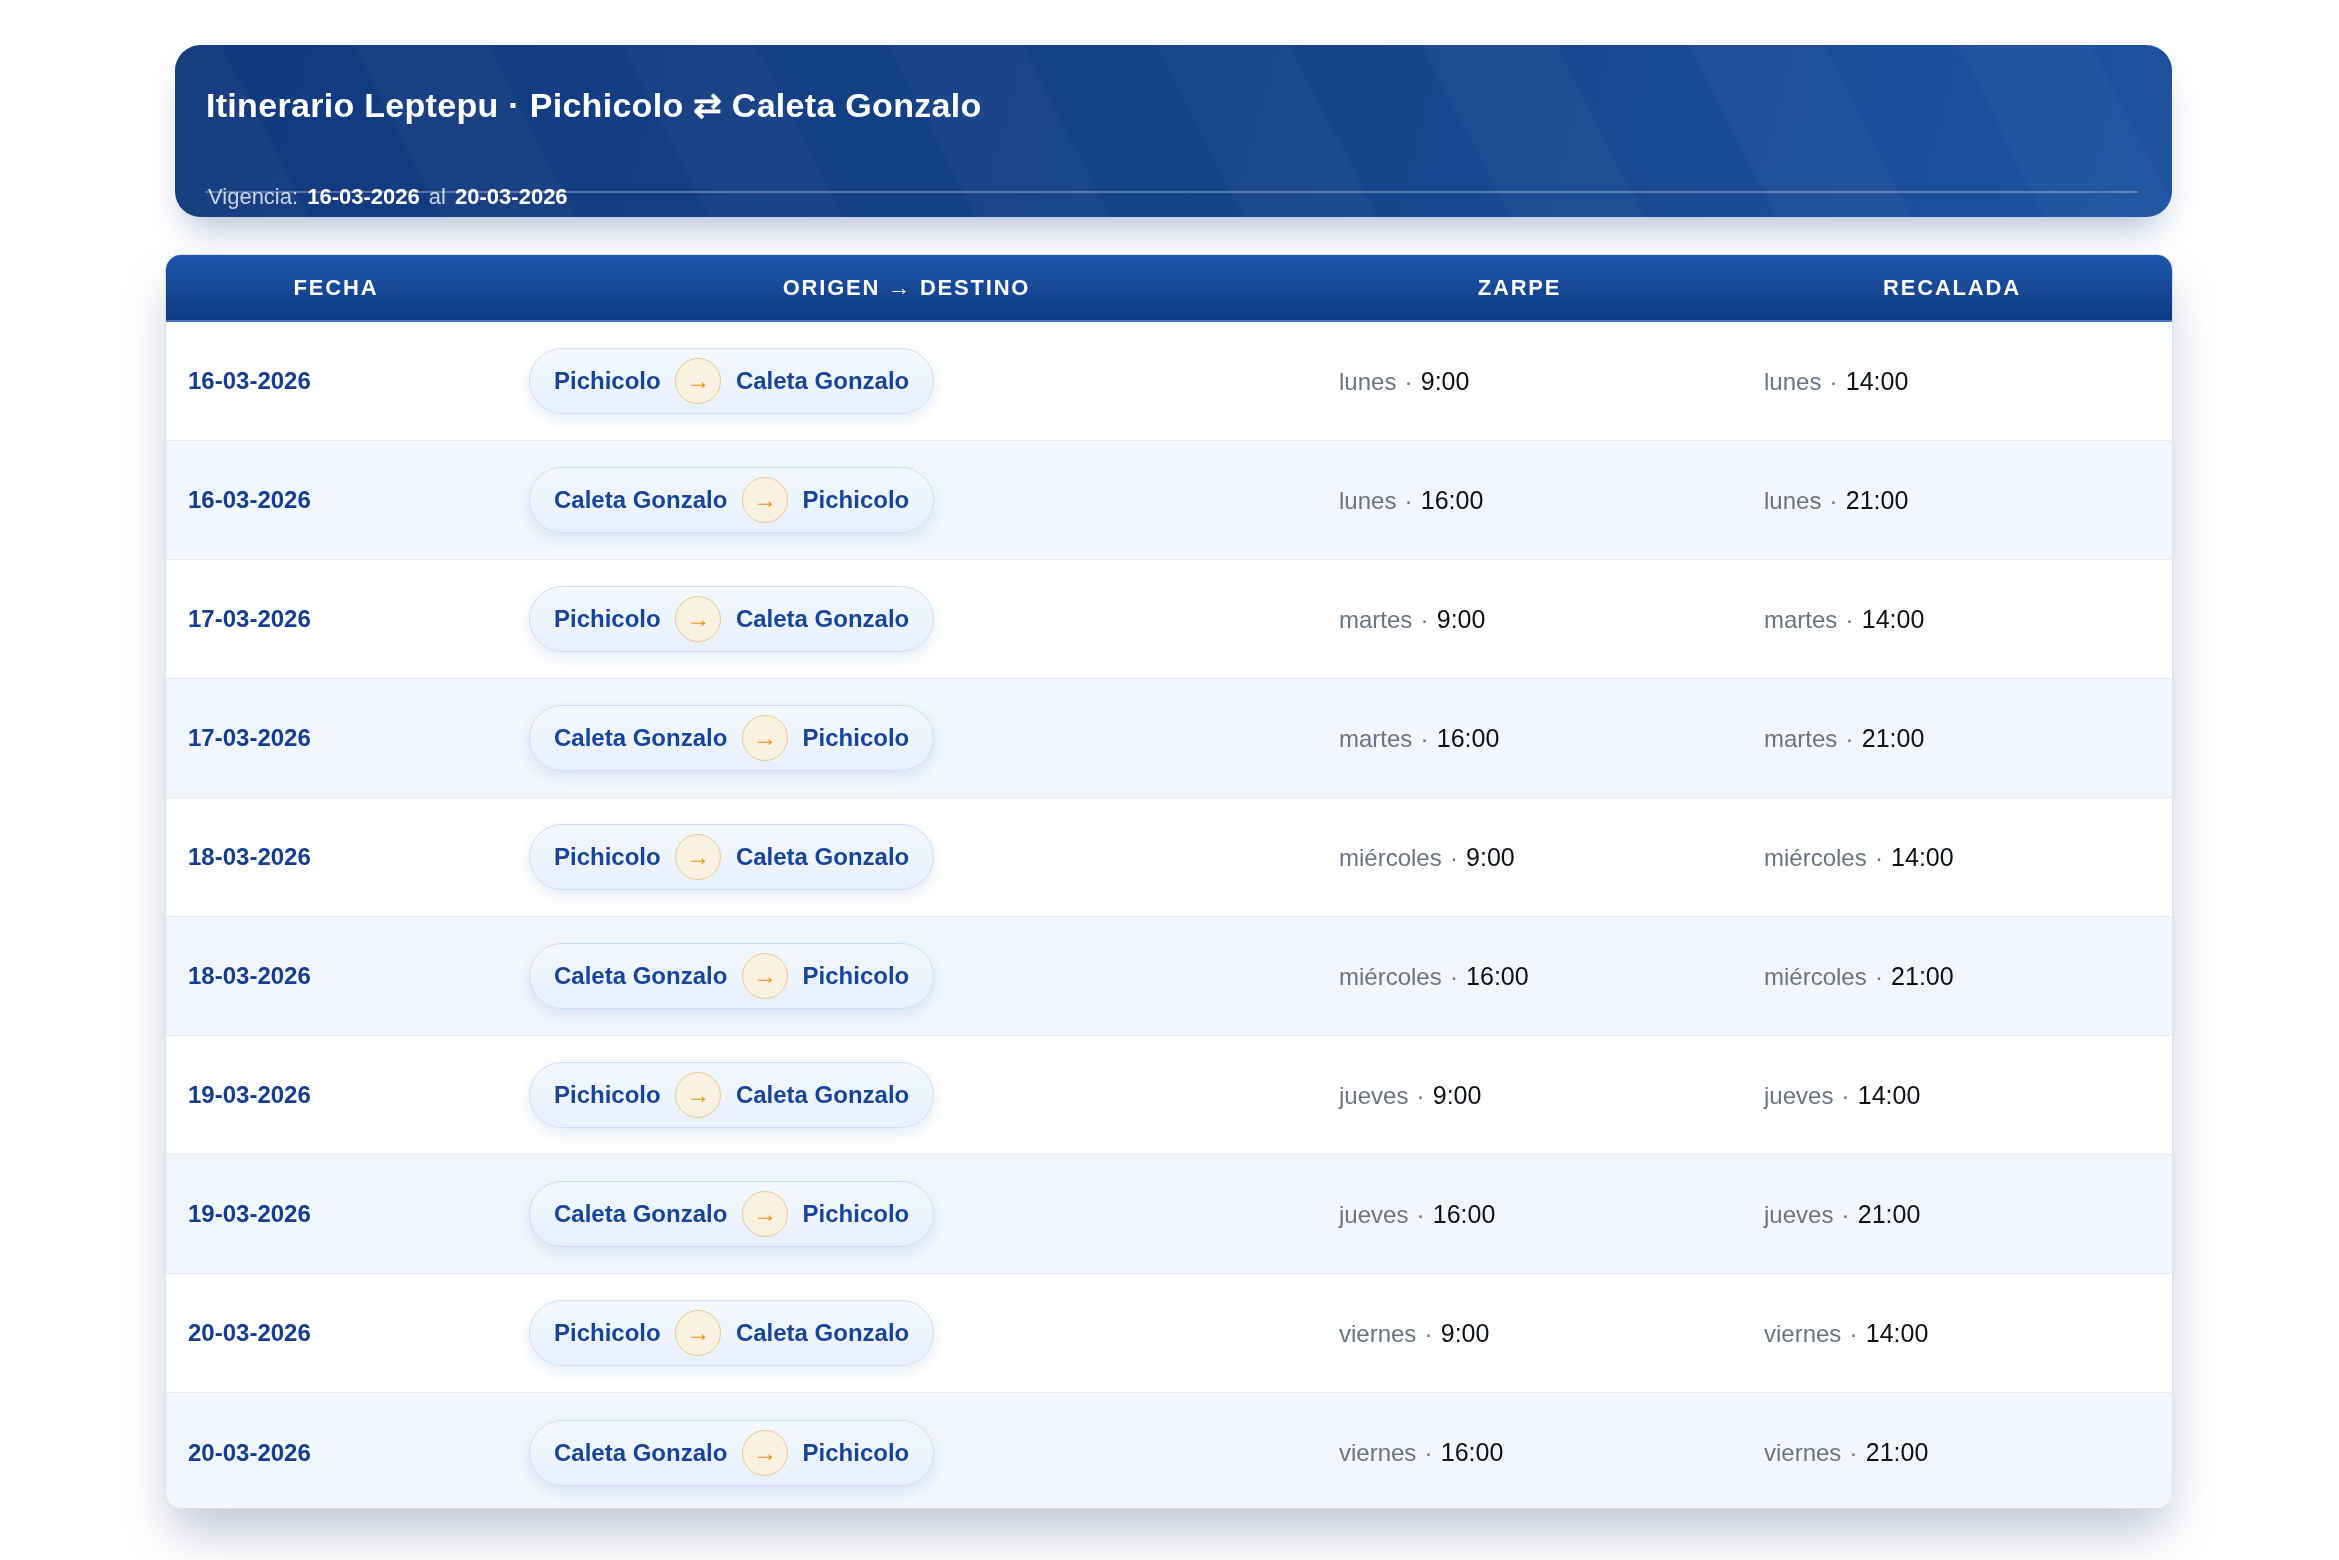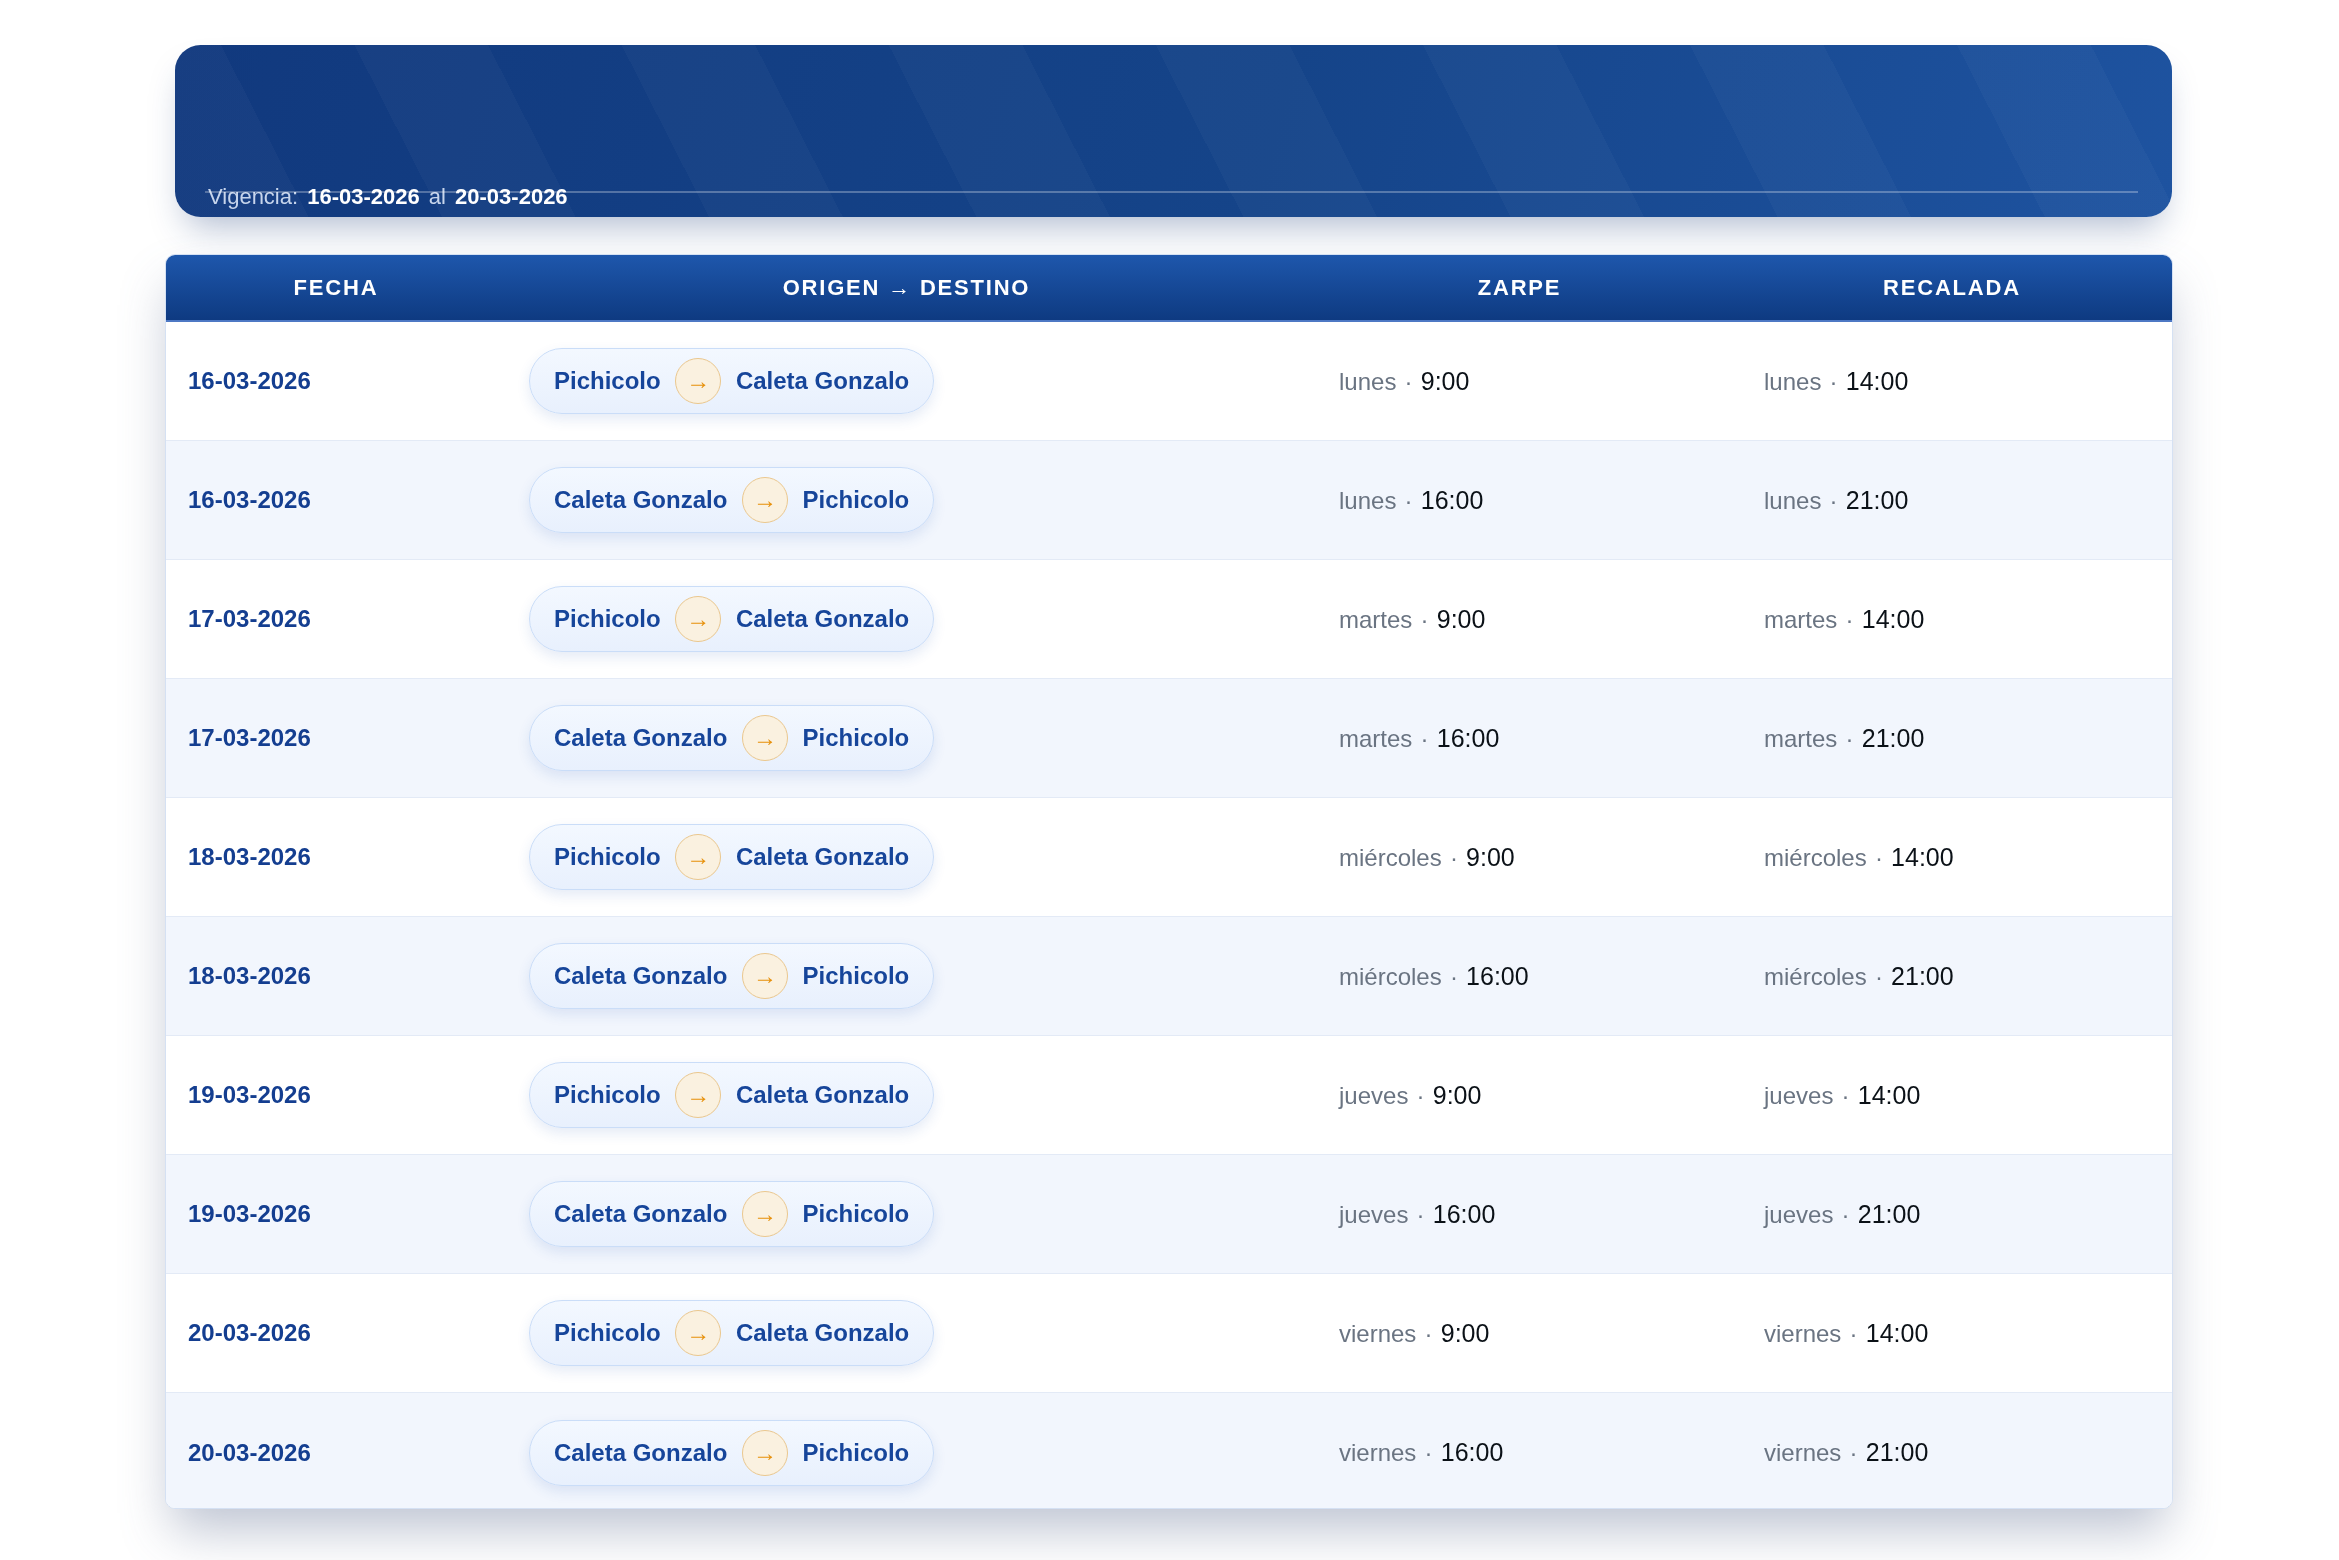--- a/index.html
+++ b/index.html
@@ -26,21 +26,21 @@
   }
   .header-sub b { color:#ffffff; font-weight:bold; }
   .header-divider {
     position:absolute; left:30px; right:34px; bottom:24px; height:1.8px;
     background:rgba(255,255,255,0.28);
   }
 
   
   .table-card {
     position:absolute; left:165px; top:254px; width:2008px; height:1255px;
-    border-radius:10px; overflow:hidden; background:#ffffff;
+    border-radius:16px; overflow:hidden; background:#ffffff;
     border:1.8px solid #d5e1f3;
     box-shadow: 0 27.4px 50px -7.3px rgba(110,125,155,0.45);
   }
   .grid-cols { display:grid; grid-template-columns:340px 801px 425px 1fr; align-items:center; }
   .table-header {
     height:67px;
     background:linear-gradient(180deg, #1e57ac 0%, #0e3a81 100%);
     border-bottom:2.7px solid #4d78c4;
   }
   .th { color:#ffffff; text-align:center; font-size:22px; font-weight:bold; letter-spacing:1.8px; }
@@ -70,20 +70,21 @@
   .cell-time { padding-left:32px; font-size:24px; color:#6a7482; white-space:nowrap; }
   .cell-time .sep { margin:0 8.2px; color:#6a7482; }
   .cell-time .hora { font-weight:normal; color:#0b1117; font-size:25px; }
 </style>
 </head>
 <body>
 
 <div class="page">
 
   <div class="header-card">
+    <div class="header-title">Itinerario Leptepu · Pichicolo ⇄ Caleta Gonzalo</div>
     <div class="header-sub">
       <span>Vigencia:</span>
       <b>16-03-2026</b>
       <span>al</span>
       <b>20-03-2026</b>
     </div>
     <div class="header-divider"></div>
   </div>
 
   <div class="table-card">

